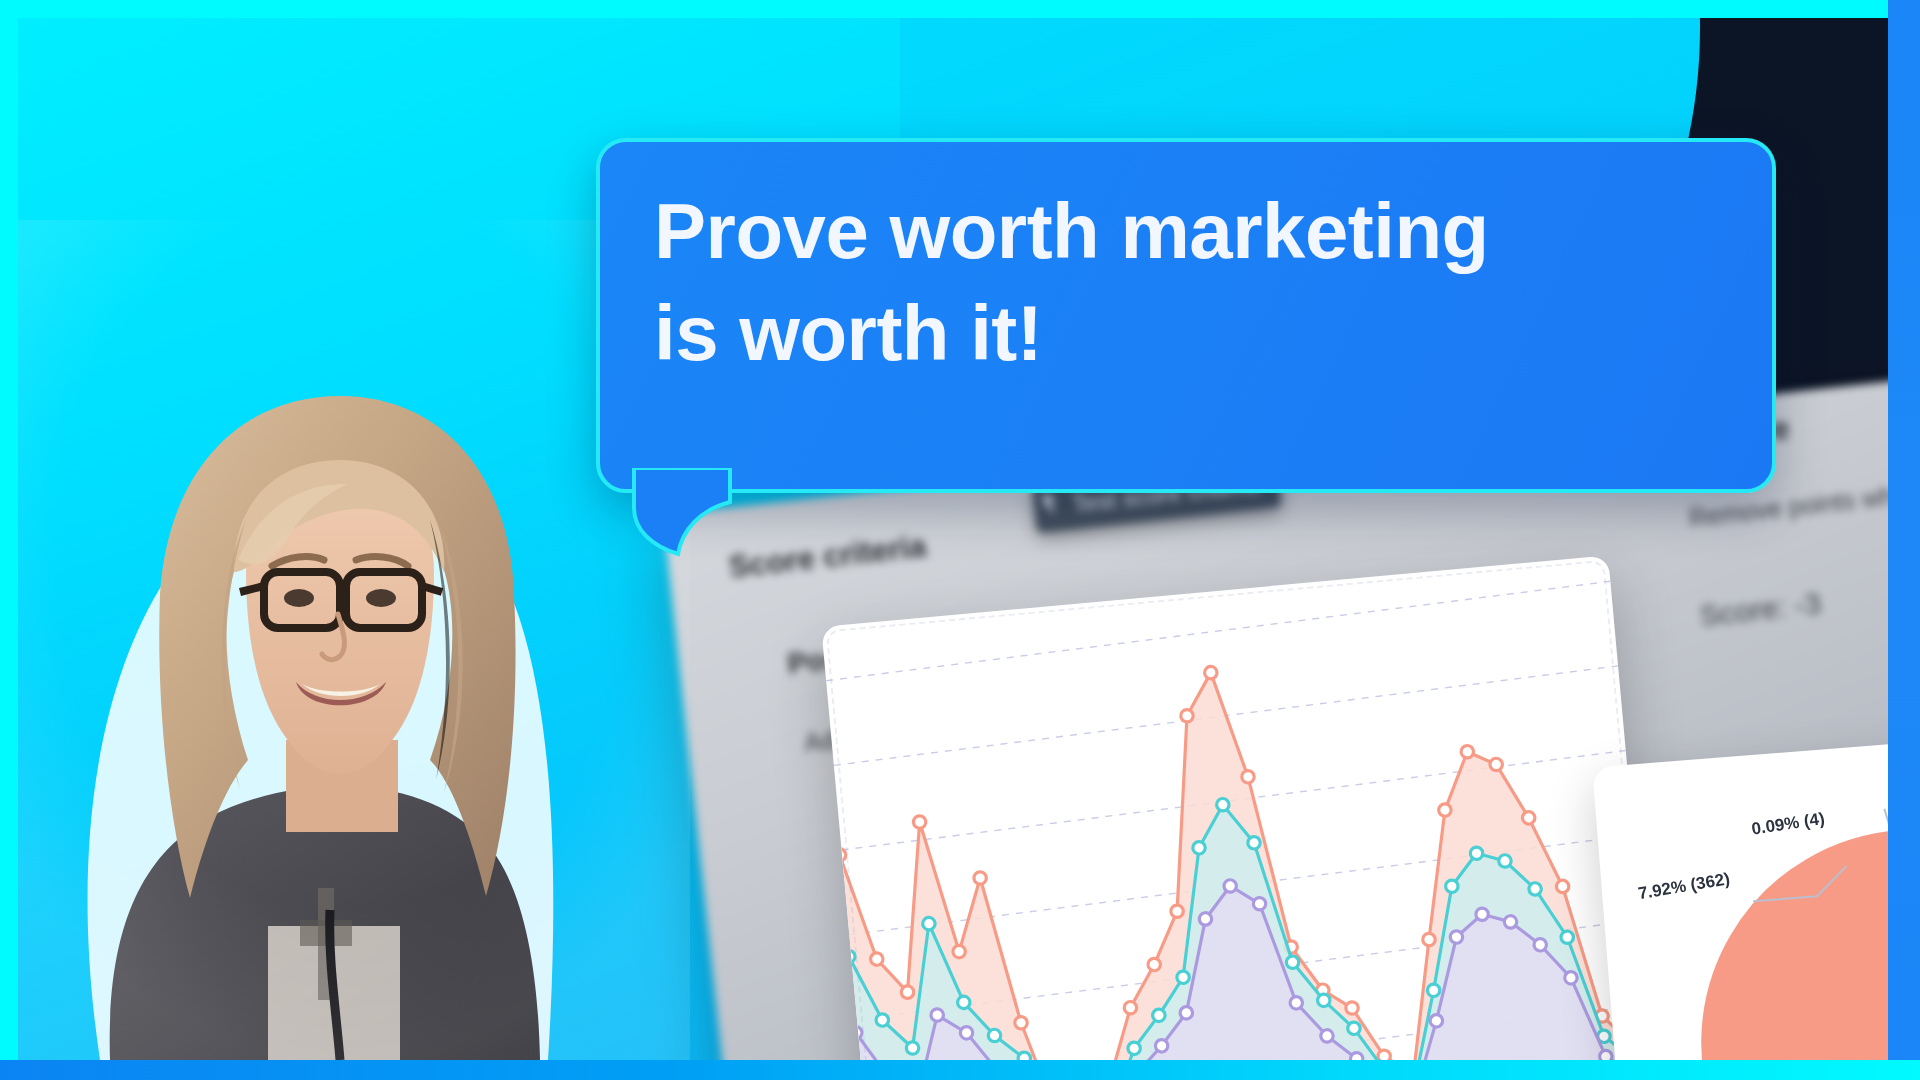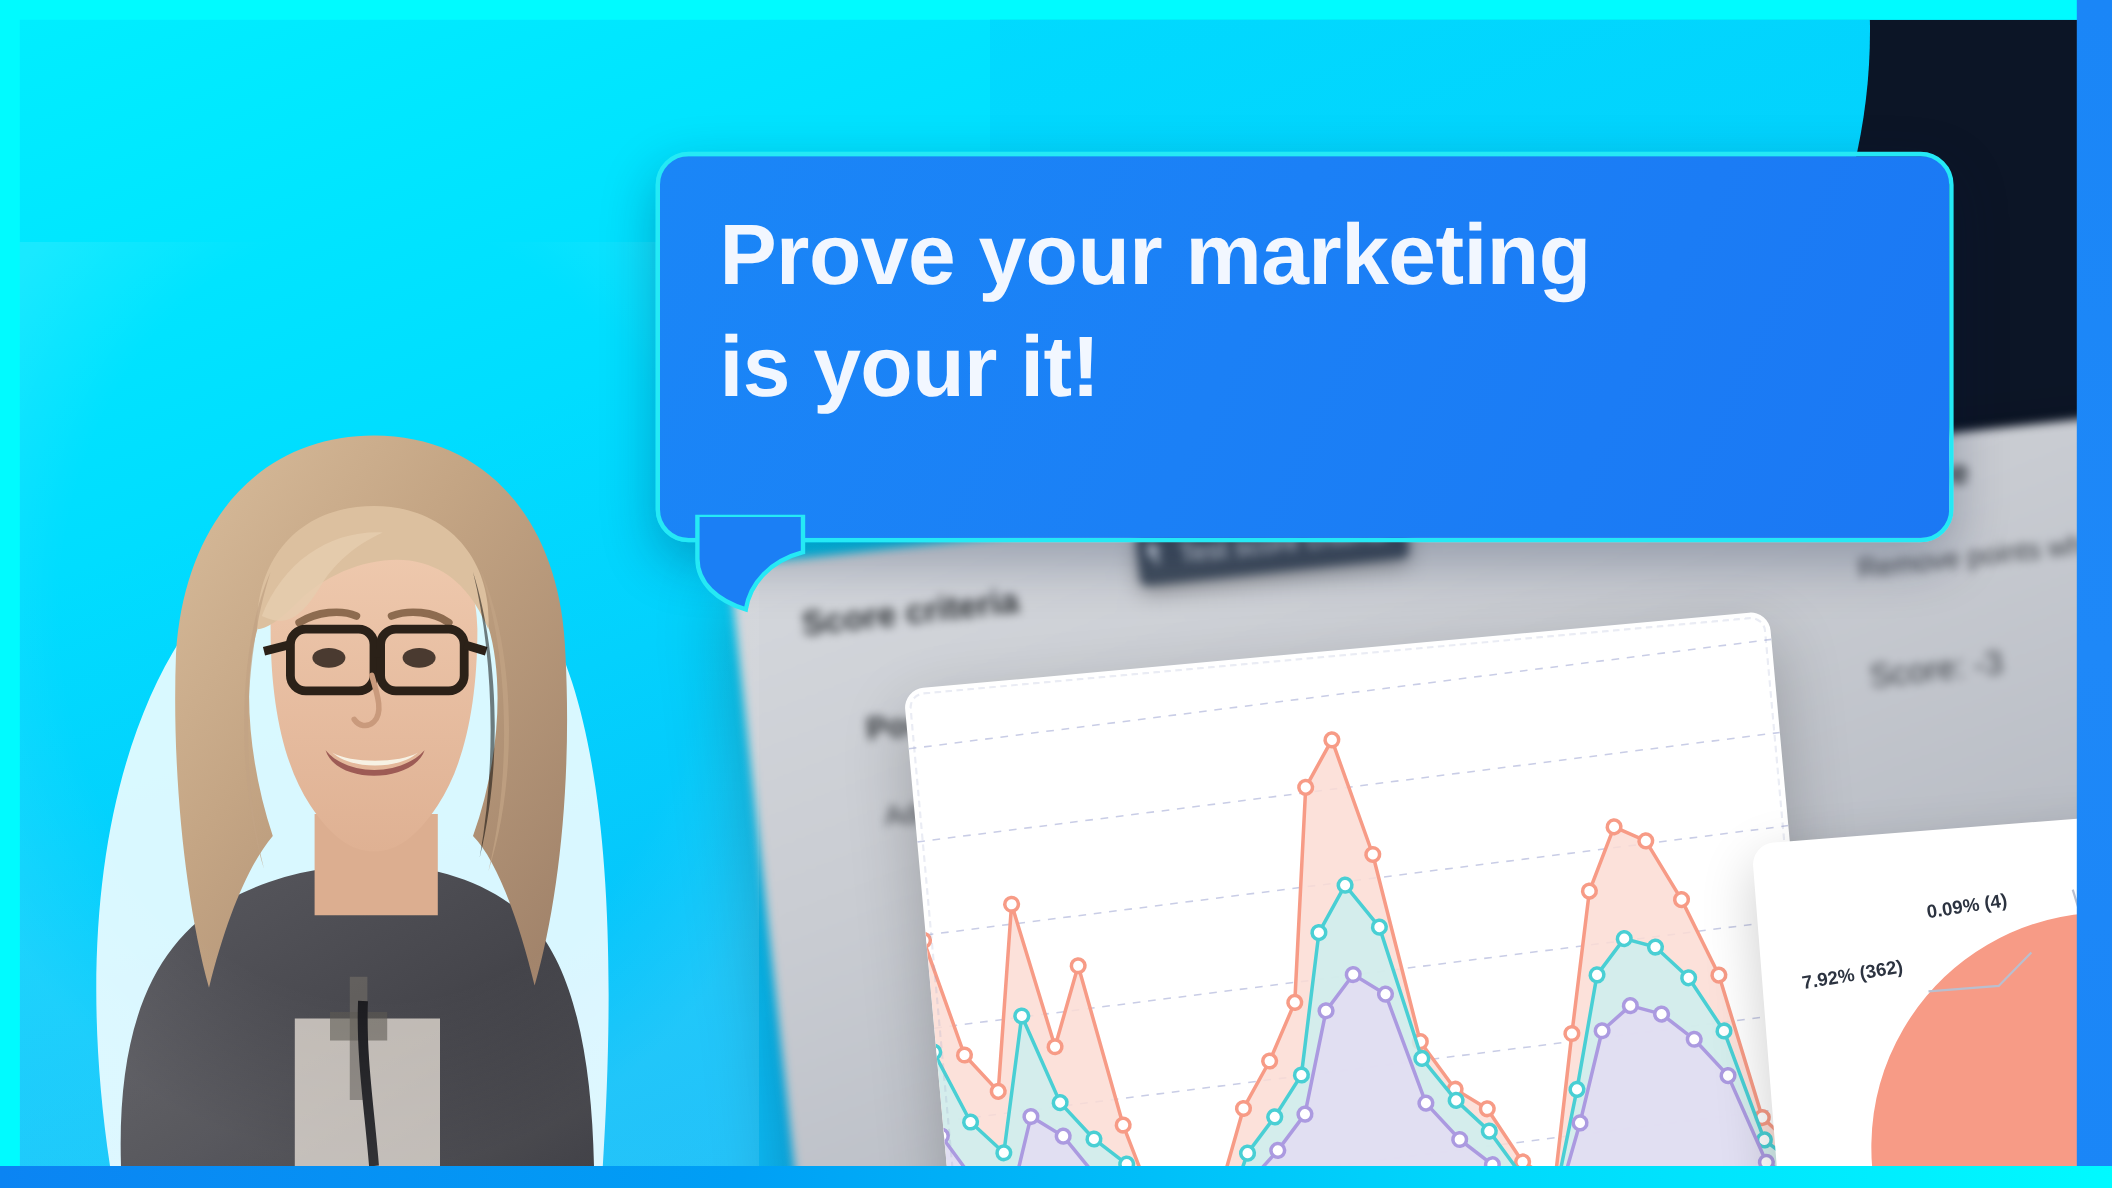--- a/index.html
+++ b/index.html
@@ -383,22 +383,22 @@
       <rect x="0" y="0" width="690" height="840" fill="url(#glowG)" opacity=".18"></rect>
     </svg>
   </div>
 
   <div class="bubble">
     <div class="bubble-shell"></div>
     <svg class="bubble-tail" viewBox="0 0 130 90">
       <path d="M8 0 L8 40 C8 62 26 78 52 86 C56 62 74 42 104 34 L104 0 Z" fill="#1b7ff5" stroke="#25e9f5" stroke-width="4"></path>
     </svg>
     <div class="bubble-text">
-      <span>Prove your marketing</span>
-      <span class="l2">is your it!</span>
+      <span>Prove worth marketing</span>
+      <span class="l2">is worth it!</span>
     </div>
   </div>
 
   <div class="frame-border-left"></div>
   <div class="frame-border-top"></div>
   <div class="frame-border-right"></div>
   <div class="frame-border-bottom"></div>
 </div>
 
 </body></html>

